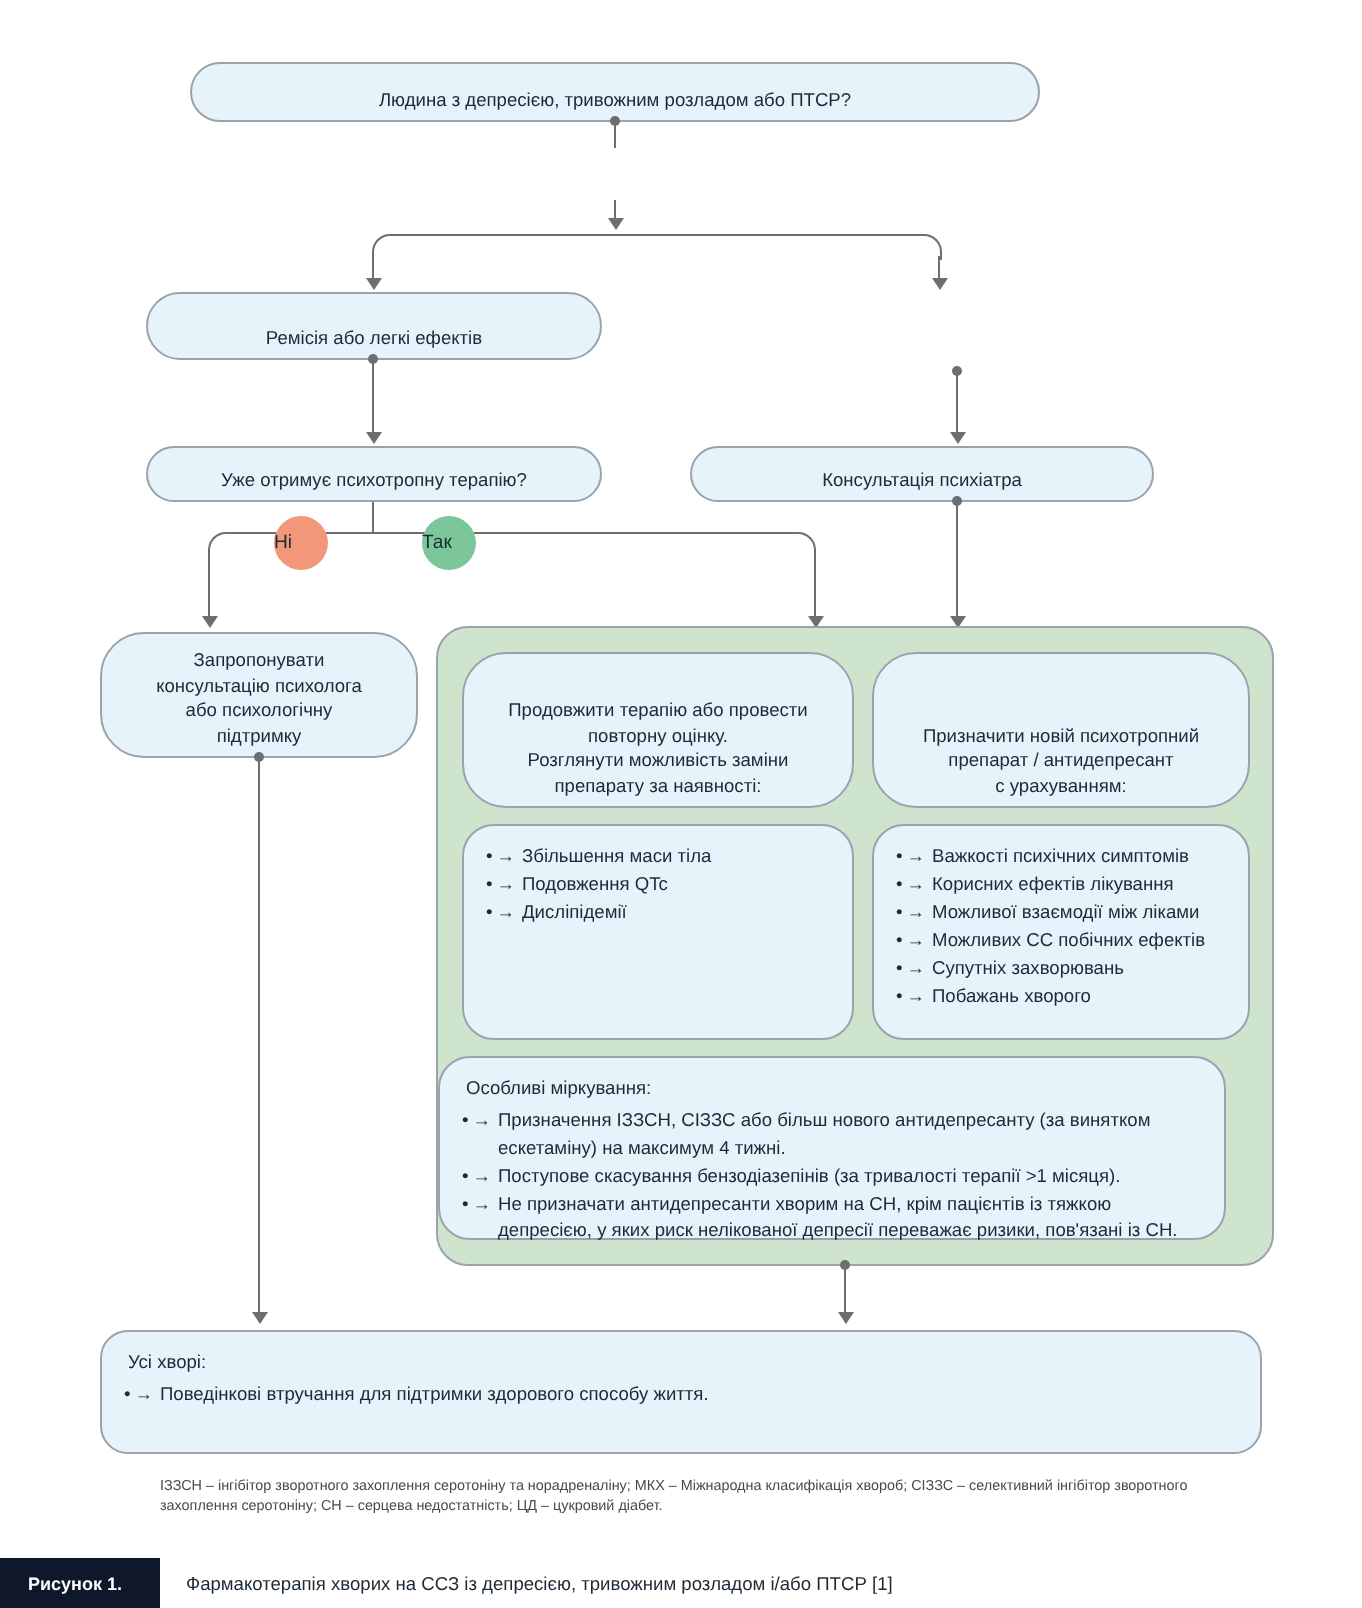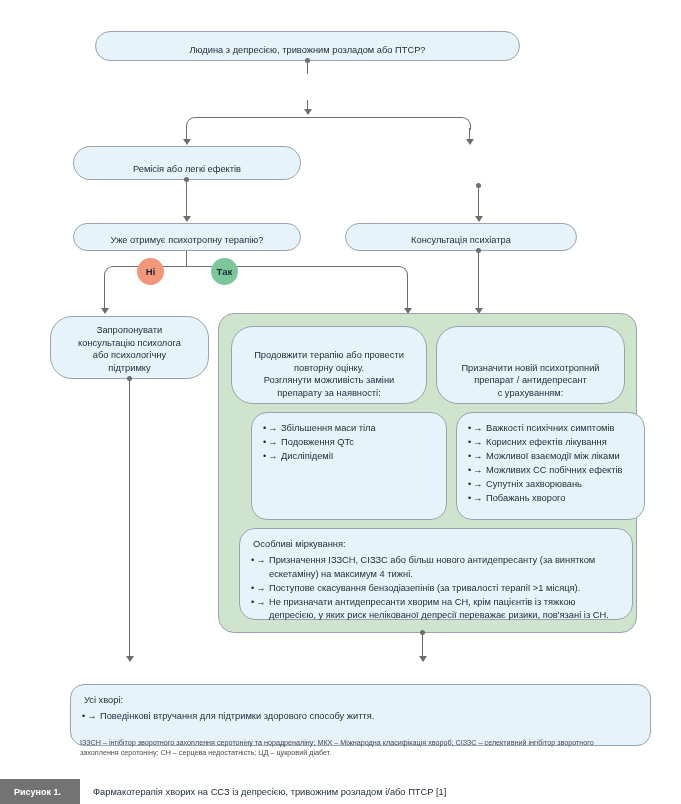--- a/index.html
+++ b/index.html
@@ -51,21 +51,20 @@
   .listbox {
     position: absolute;
     box-sizing: border-box;
     background: #e6f3fb;
     border: 1px solid #9aa3ad;
     border-radius: 16px;
     padding: 9px 11px;
     color: #1d2a35;
     font-size: 9.3px;
     line-height: 13.4px;
-    margin-left: 20px;
   }
   .listbox .lead {
     margin: 0 0 3px 2px;
   }
   .listbox ul {
     list-style: none;
     margin: 0;
     padding: 0;
   }
   .listbox ul li {
@@ -82,23 +81,22 @@
   }
 
   
   .badge {
     position: absolute;
     width: 27px;
     height: 27px;
     border-radius: 50%;
     display: flex;
     align-items: center;
-    justify-content: center;
     font-size: 9.6px;
-    font-weight: bold;
+    font-weight: normal;
     color: #1d2a35;
   }
   .badge.no  { background: #f2977a; }
   .badge.yes { background: #7cc79a; }
 
   
   .line {
     position: absolute;
     background: #6e6e6e;
   }
@@ -153,21 +151,21 @@
     position: absolute;
     left: 0;
     top: 779px;
     width: 681px;
     height: 25px;
     display: flex;
     align-items: stretch;
   }
   .caption-tag {
     width: 80px;
-    background: #737373;
+    background: #0f172a;
     color: #ffffff;
     font-size: 9px;
     font-weight: bold;
     display: flex;
     align-items: center;
     padding-left: 14px;
     box-sizing: border-box;
   }
   .caption-text {
     flex: 1;
@@ -292,21 +290,21 @@
       <li>Призначення ІЗЗСН, СІЗЗС або більш нового антидепресанту (за винятком ескетаміну) на максимум 4 тижні.</li>
       <li>Поступове скасування бензодіазепінів (за тривалості терапії &gt;1 місяця).</li>
       <li>Не призначати антидепресанти хворим на СН, крім пацієнтів із тяжкою депресією, у яких риск нелікованої депресії переважає ризики, пов'язані із СН.</li>
     </ul>
   </div>
 
   <div class="dot" style="left:420px; top:630px;"></div>
   <div class="line vline" style="left:422px; top:633px; height:28px;"></div>
   <div class="arrow" style="left:419px; top:656px;"></div>
 
-  <div class="listbox" style="left:50px; top:684px; width:581px; height:62px; border-radius:14px;">
+  <div class="listbox" style="left:50px; top:665px; width:581px; height:62px; border-radius:14px;">
     <p class="lead">Усі хворі:</p>
     <ul>
       <li>Поведінкові втручання для підтримки здорового способу життя.</li>
     </ul>
   </div>
 
   <div class="footnote">ІЗЗСН – інгібітор зворотного захоплення серотоніну та норадреналіну; МКХ – Міжнародна класифікація хвороб; СІЗЗС – селективний інгібітор зворотного захоплення серотоніну; СН – серцева недостатність; ЦД – цукровий діабет.</div>
 
   <div class="caption-bar">
     <div class="caption-tag">Рисунок 1.</div>

